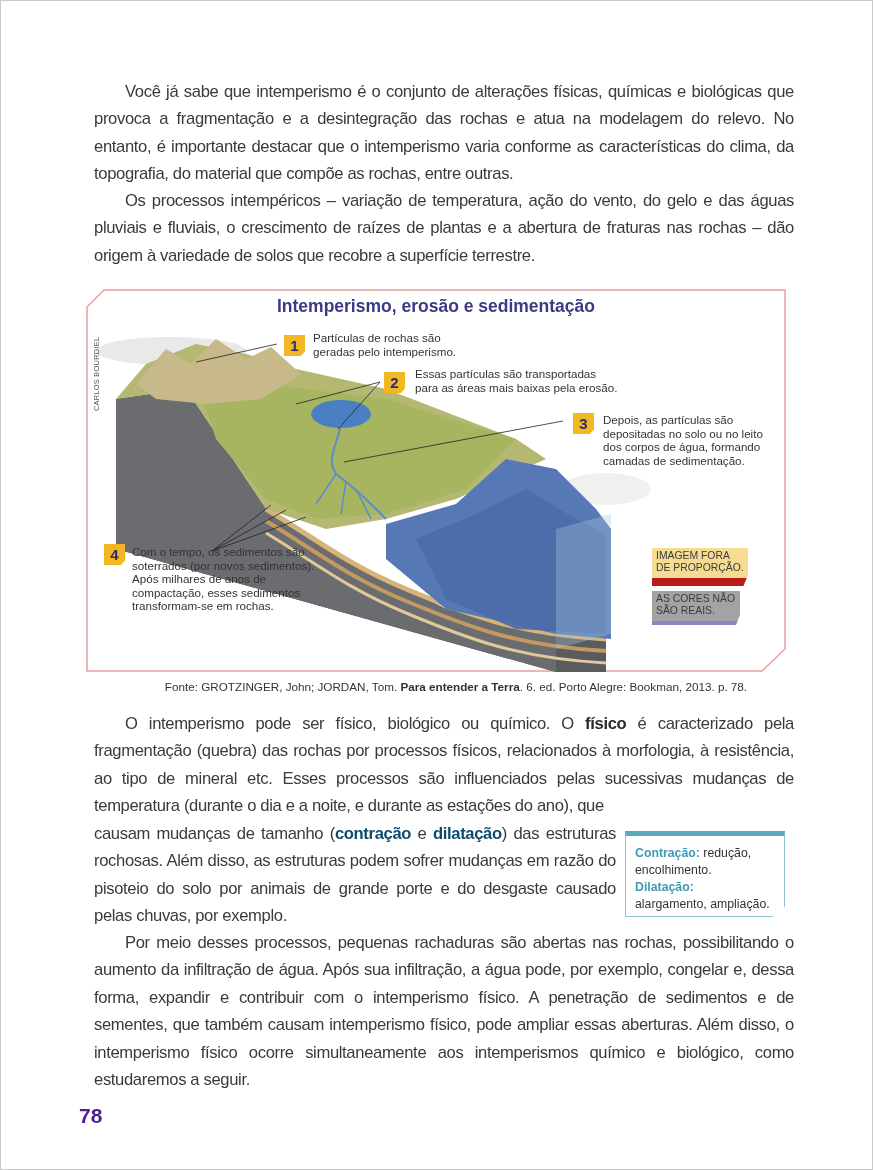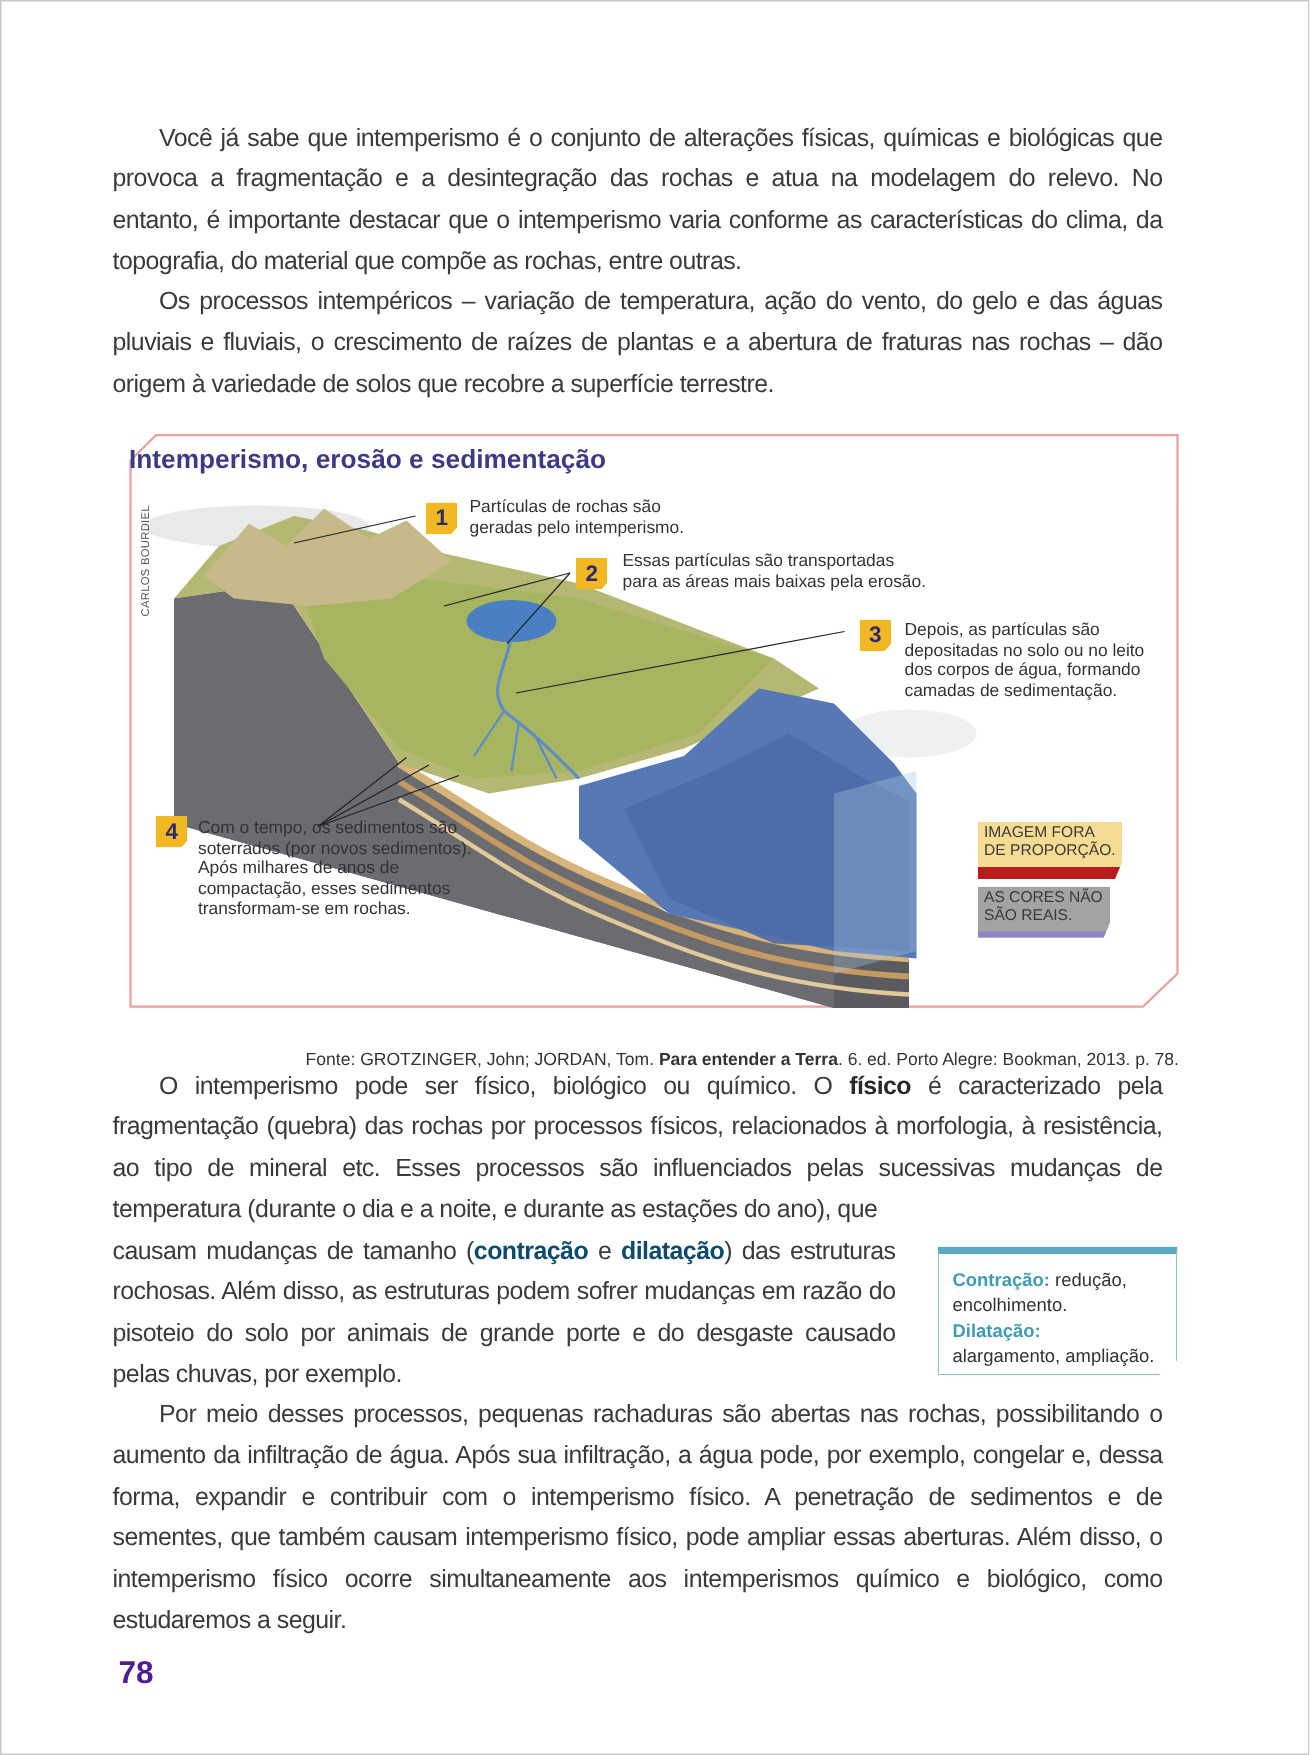--- a/index.html
+++ b/index.html
@@ -1,42 +1,42 @@
 <!DOCTYPE html>
 <html><head>
 <meta charset="utf-8">
 <style>
   html, body { margin: 0; padding: 0; background: #ffffff; }
   body { width: 873px; height: 1170px; position: relative; overflow: hidden;
          font-family: "Liberation Sans", sans-serif; color: #3a3a3a; }
   .page-border { position: absolute; left: 0; top: 0; width: 871px; height: 1168px; border: 1px solid #c9c9c9; }
-  .para { position: absolute; left: 75px; width: 700px; font-size: 16.6px; line-height: 27.4px;
+  .para { position: absolute; left: 94px; width: 700px; font-size: 16.6px; line-height: 27.4px;
           text-align: justify; color: #3a3a3a; font-family: "Liberation Sans Narrow", "Liberation Sans", sans-serif;
           letter-spacing: -0.35px; }
   .para .indent { display: inline-block; width: 31px; }
   .para b { color: #2a2a2a; font-weight: bold; }
   .kw { color: #0c4a6e; font-weight: bold; }
 
   
   .figure { position: absolute; left: 86px; top: 289px; width: 700px; height: 383px; }
   .figure svg.frame { position: absolute; left: 0; top: 0; }
-  .fig-title { position: absolute; left: 0; width: 700px; top: 7px; text-align: left;
+  .fig-title { position: absolute; left: 0; width: 700px; top: 7px; text-align: center;
                font-size: 17.5px; font-weight: bold; color: #3d3a85; }
   .credit { position: absolute; left: 6px; top: 122px; font-size: 7.5px; color: #555;
             transform: rotate(-90deg); transform-origin: left top; white-space: nowrap; letter-spacing: 0.2px; }
   .badge { position: absolute; width: 21px; height: 21px; background: #f2b824; color: #2d2a6e;
            font-weight: bold; font-size: 15px; text-align: center; line-height: 21px;
            clip-path: polygon(0 0, 100% 0, 100% 78%, 80% 100%, 0 100%); }
   .callout { position: absolute; font-size: 11.6px; line-height: 13.6px; color: #333; }
   .note { position: absolute; font-size: 10.4px; line-height: 12.2px; color: #3a3a3a; padding: 2px 4px 4px 4px;
           clip-path: polygon(0 0, 100% 0, 100% 70%, 95% 100%, 0 100%); }
   .note.yellow { background: #f6dc93; border-bottom: 8px solid #b91c1c; }
   .note.purple { background: #a3a3a3; border-bottom: 4px solid #8d85c4; }
 
-  .source { position: absolute; left: 150px; top: 680px; width: 636px; font-size: 11.7px; color: #333; text-align: right; margin-top: 20px; }
+  .source { position: absolute; left: 138px; top: 680px; width: 636px; font-size: 11.7px; color: #333; text-align: center; }
   .source b { font-weight: bold; }
 
   .glossary { position: absolute; left: 625px; top: 831px; width: 160px; height: 86px;
               border: 1.5px solid #8fc4d2; border-top: 5px solid #5aa9c1; background: #fff;
               font-size: 12.3px; line-height: 17px; color: #333; padding: 9px 0 0 9px; box-sizing: border-box;
               clip-path: polygon(0 0, 100% 0, 100% 88%, 92% 100%, 0 100%);
               font-family: "Liberation Sans Narrow", "Liberation Sans", sans-serif; }
   .glossary .term { color: #3d9bb6; font-weight: bold; margin-top: 32px; }
   .page-number { position: absolute; left: 79px; top: 1104px; font-size: 21px; font-weight: bold; color: #4c1d95; }
 </style>

